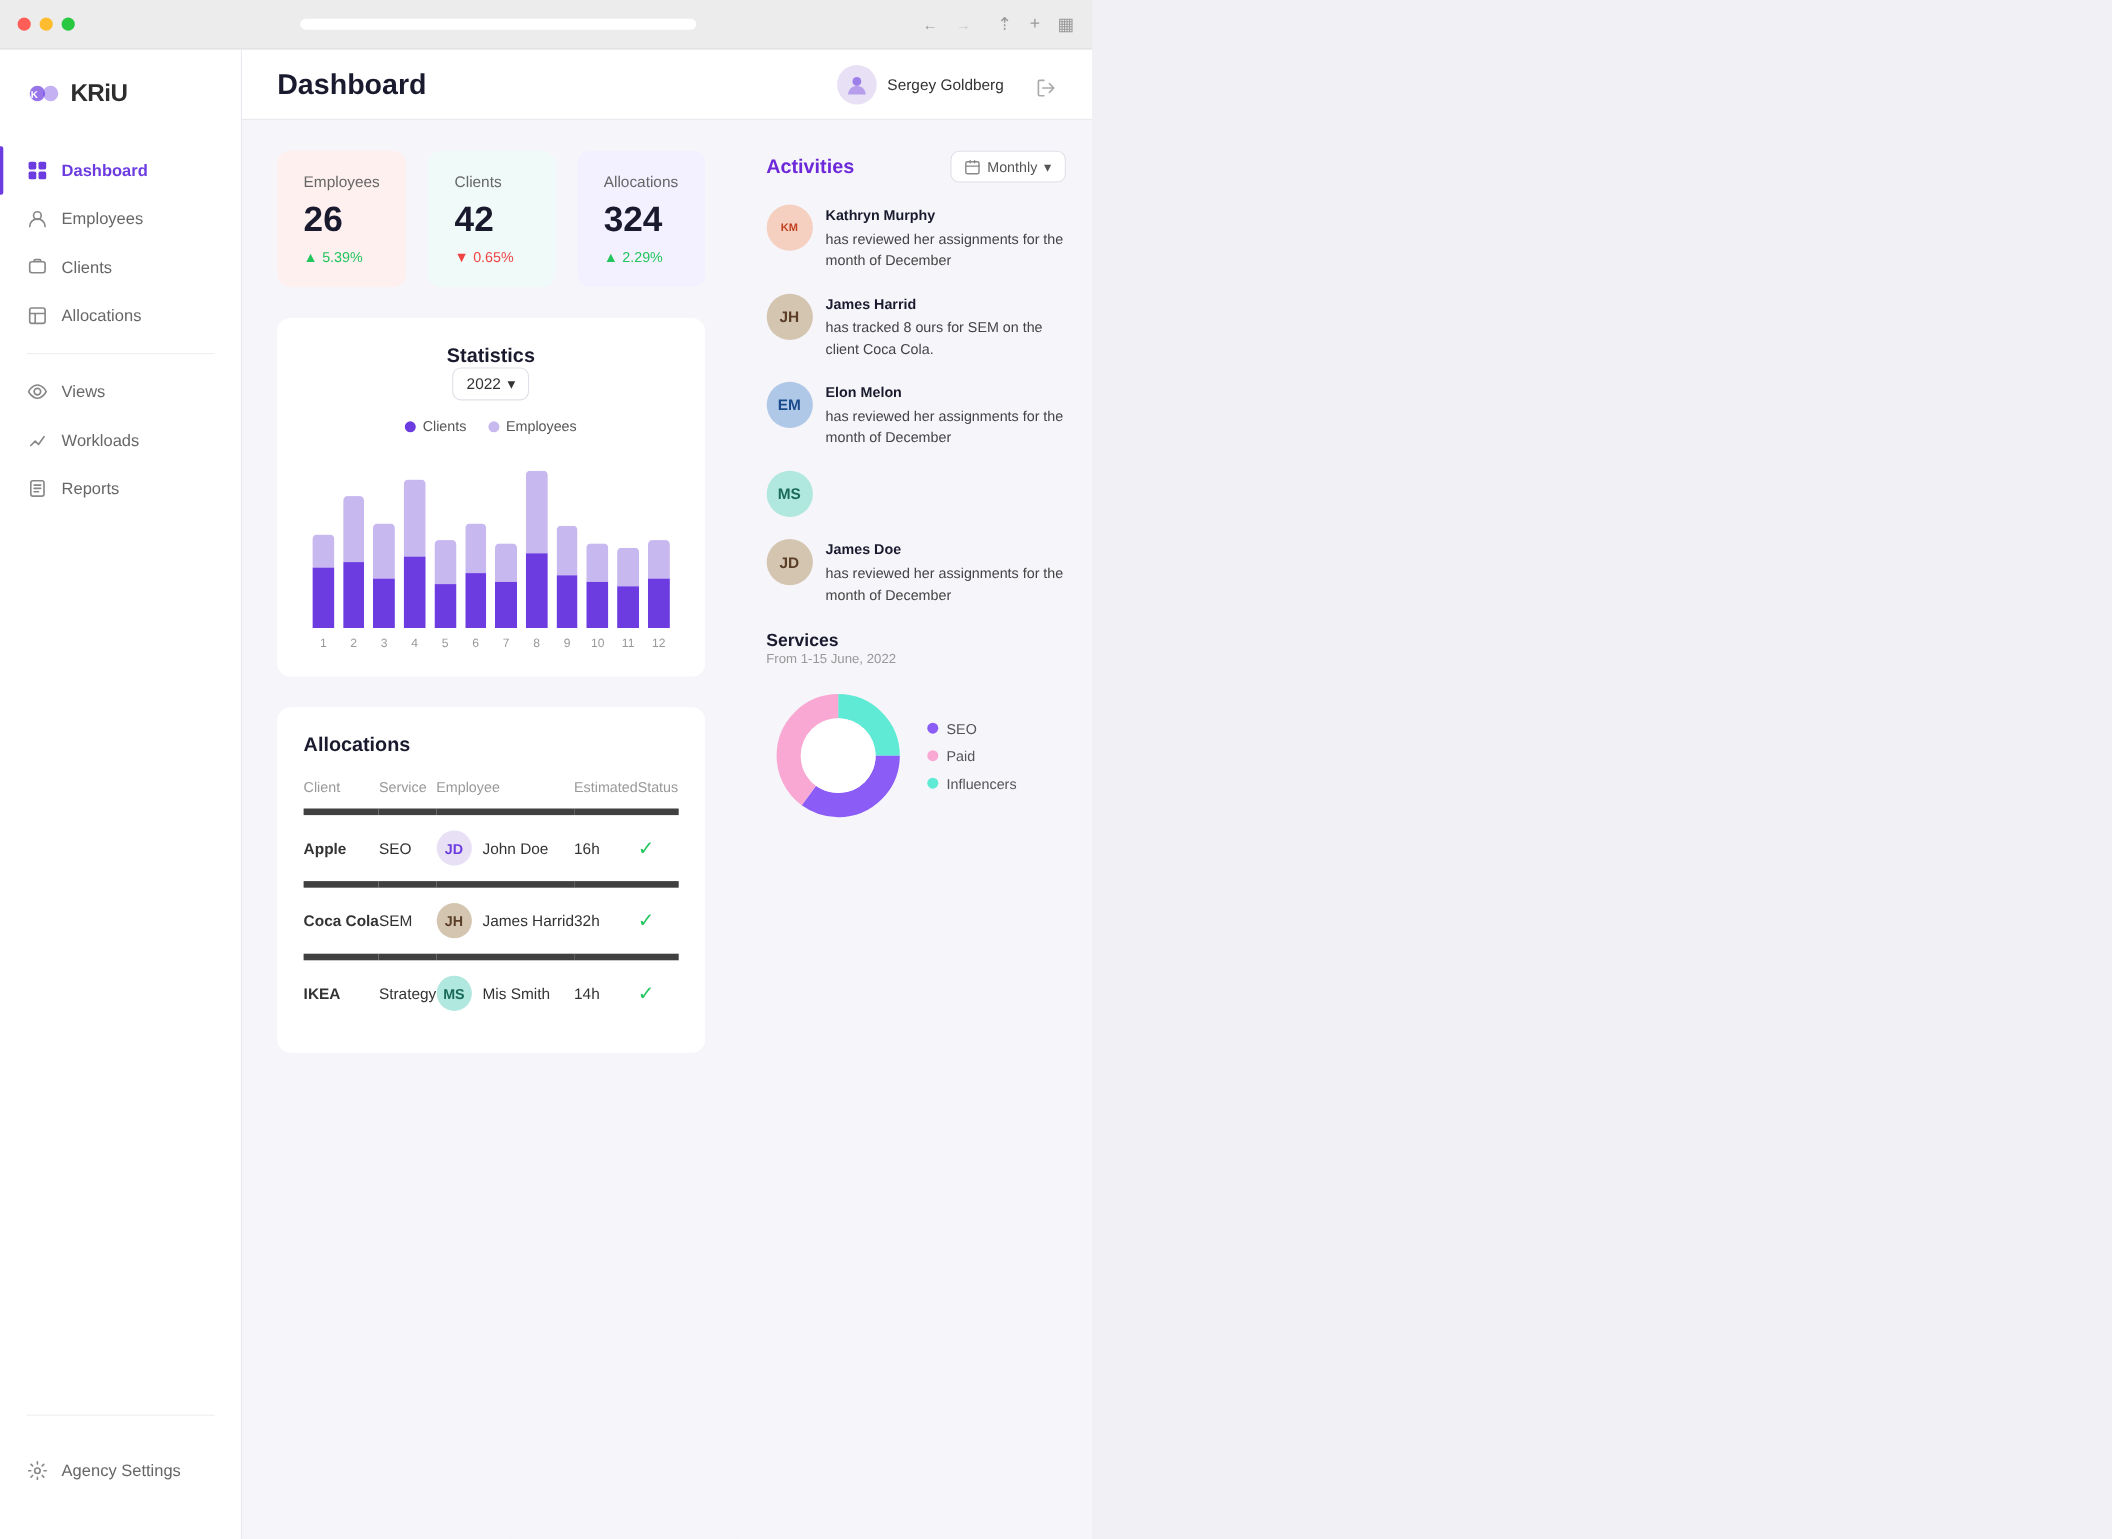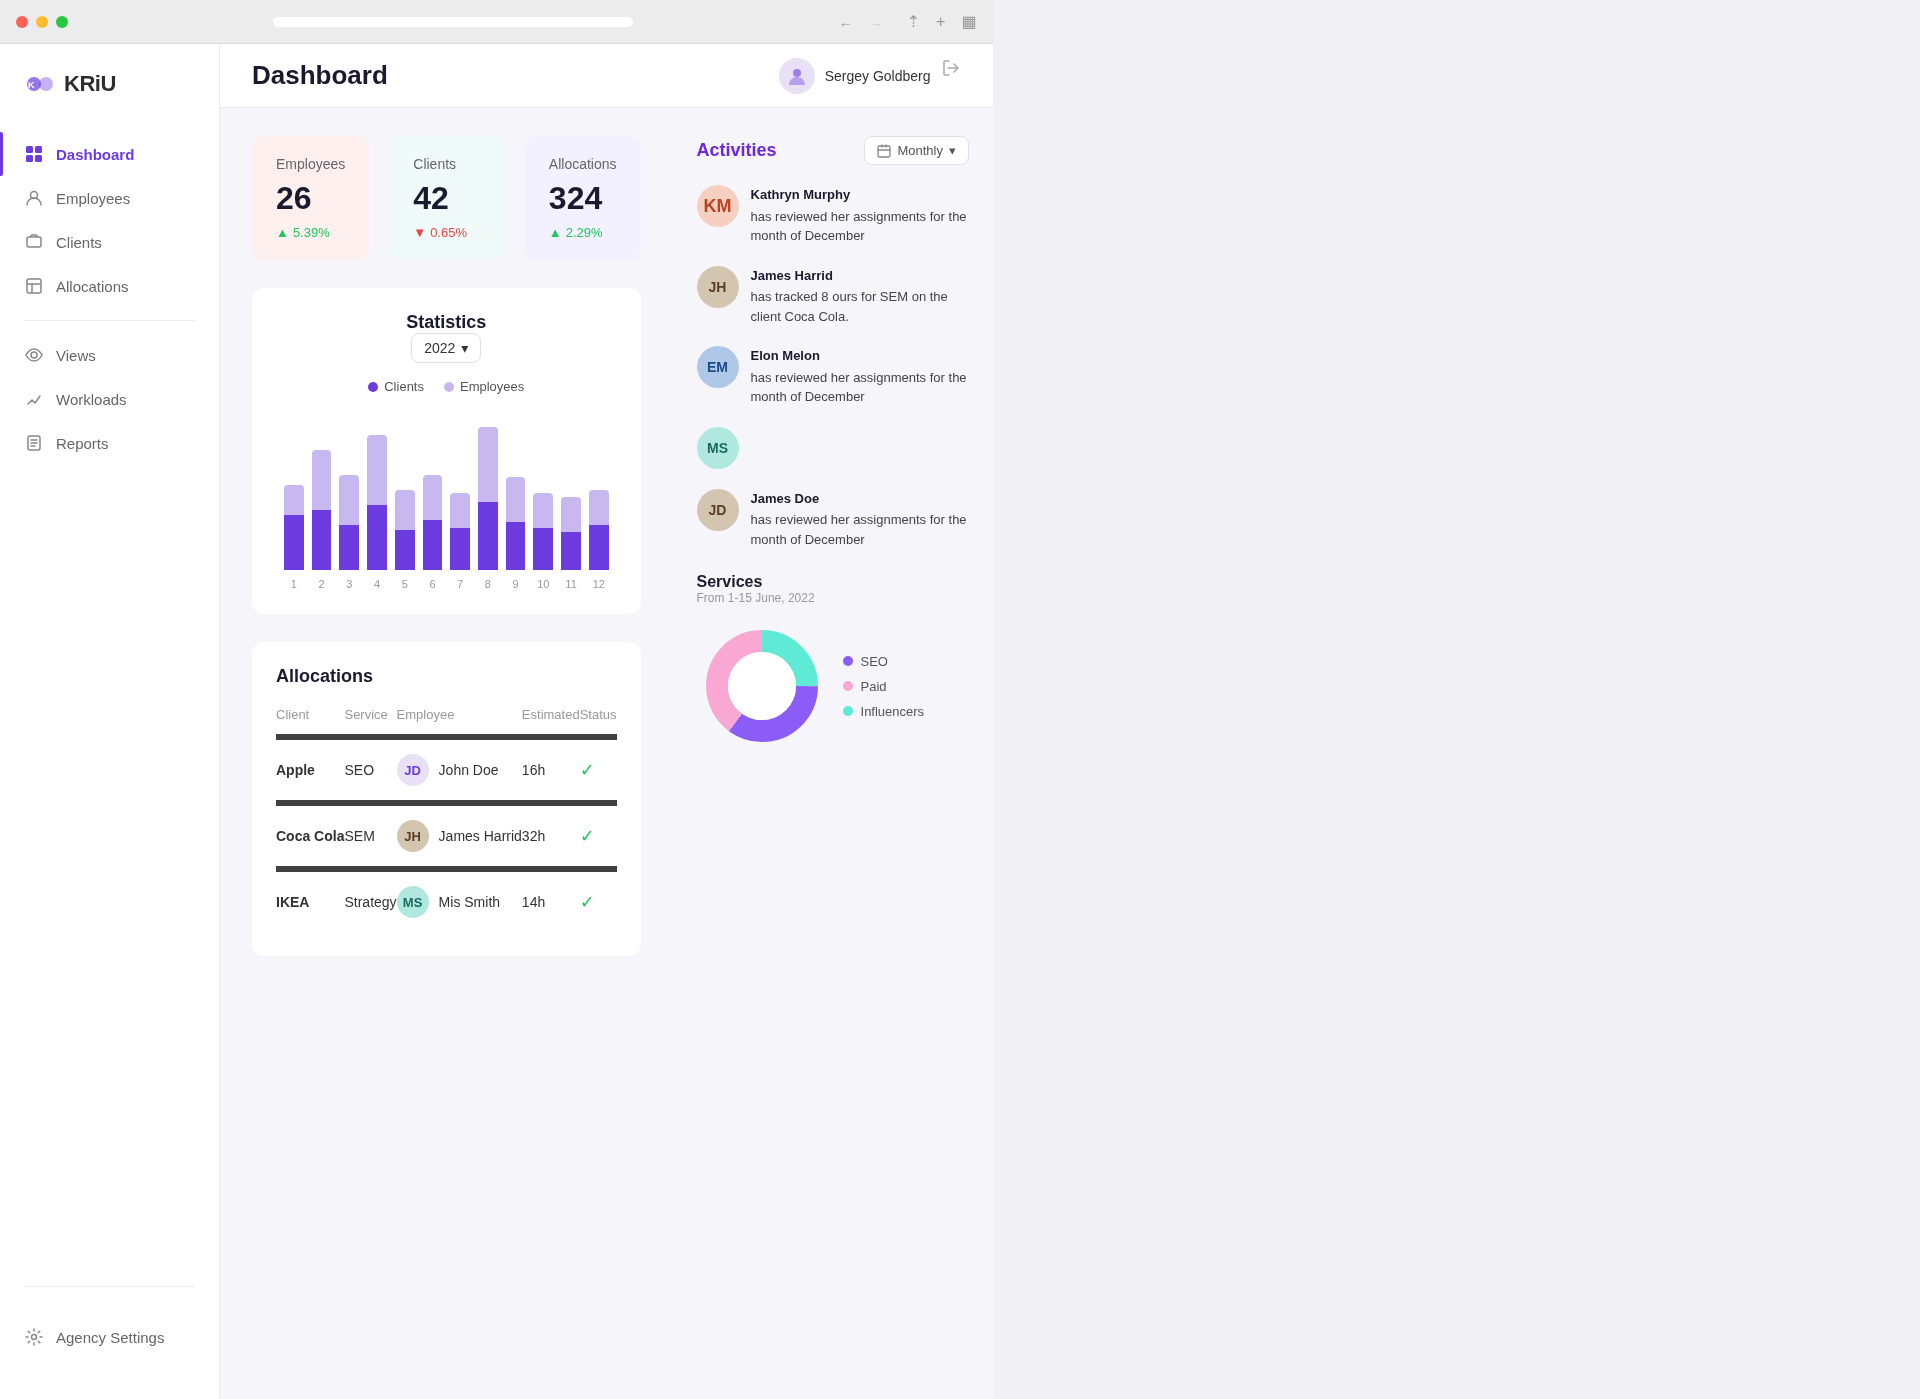--- a/index.html
+++ b/index.html
@@ -34,21 +34,21 @@
     
     .main { flex: 1; display: flex; flex-direction: column; overflow: hidden; background: #f5f5fa; }
 
     
     .topbar {
       background: #fff; padding: 0 32px; height: 64px; display: flex;
       align-items: center; justify-content: space-between;
       border-bottom: 1px solid #e8e8f0;
     }
     .topbar-title { font-size: 26px; font-weight: 700; color: #1a1a2e; }
-    .topbar-right { display: flex; align-items: flex-start; gap: 10px; }
+    .topbar-right { display: flex; align-items: flex-end; gap: 28px; }
     .user-info { display: flex; align-items: center; gap: 10px; }
     .user-avatar {
       width: 36px; height: 36px; border-radius: 50%; background: #c8b8e8;
       display: flex; align-items: center; justify-content: center;
       font-size: 13px; font-weight: 600; color: #6c3ce1; overflow: hidden;
     }
     .user-name { font-size: 14px; font-weight: 500; color: #333; }
     .logout-icon { color: #999; cursor: pointer; font-size: 18px; }
 
     
@@ -509,21 +509,21 @@
                 <path d="M1 6h12M5 1v2M9 1v2" stroke="#888" stroke-width="1.3" stroke-linecap="round"></path>
               </svg>
               <span>Monthly</span>
               <span>▾</span>
             </div>
           </div>
 
           <div id="activities-list">
               <div class="activity-item">
     <div class="activity-avatar" style="background:#f5d0c0;color:#c04020">
-      <span style="font-size:18px;font-weight:600;">KM</span>
+      <span style="font-size:10px;font-weight:600;">KM</span>
     </div>
     <div class="activity-text">
       <span class="activity-name">Kathryn Murphy</span>
       has reviewed her assignments for the month of December
     </div>
   </div>
               <div class="activity-item">
     <div class="activity-avatar" style="background:#d4c5b0;color:#5a3e28">
       <span style="font-size:14px;font-weight:600;">JH</span>
     </div>

